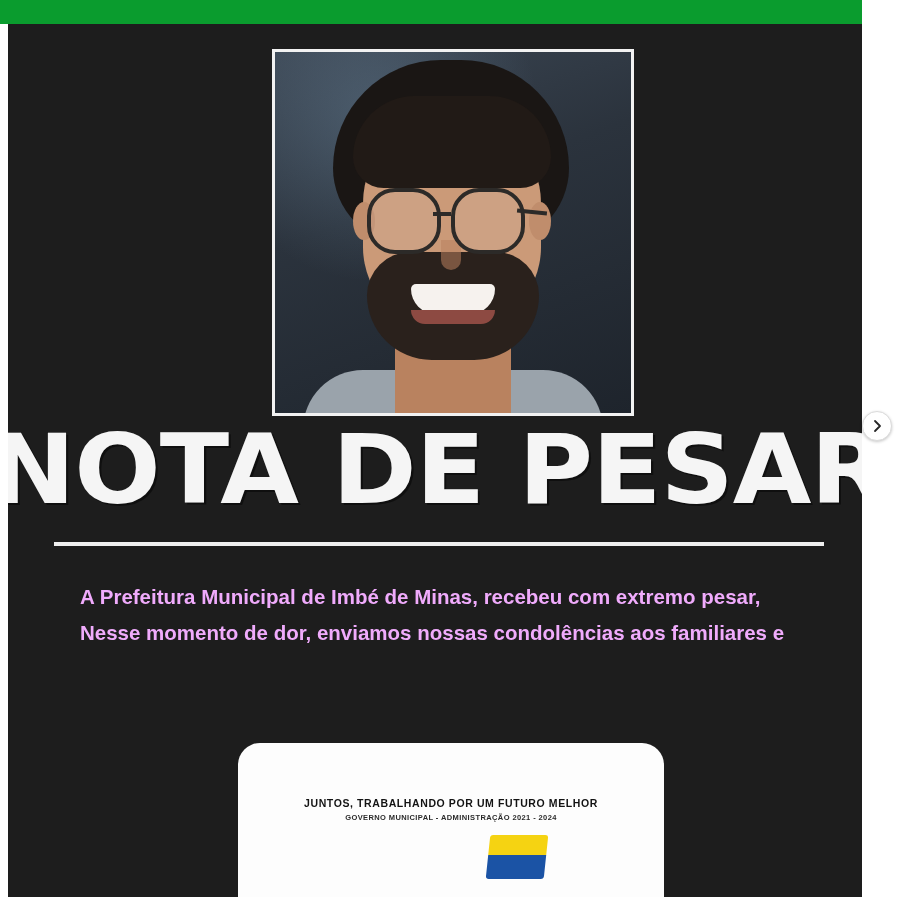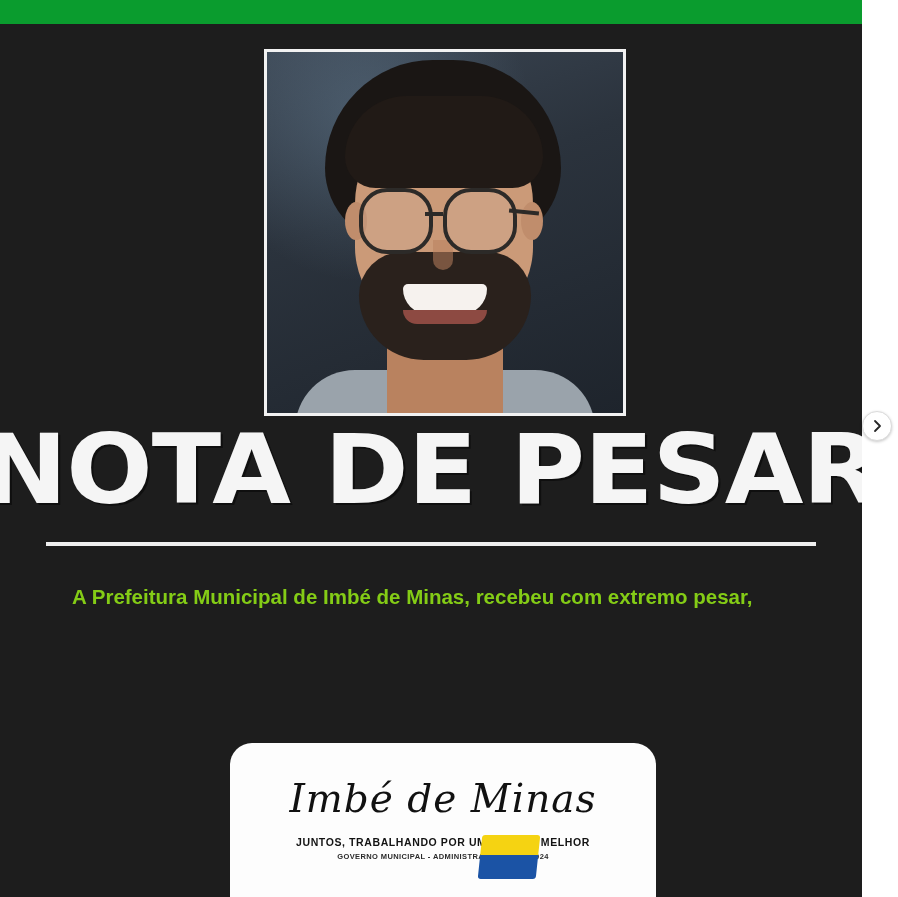--- a/index.html
+++ b/index.html
@@ -45,21 +45,21 @@
     left: 862px;
     height: 24px;
     width: 36px;
     background: #ffffff;
   }
 
   
   .post {
     position: absolute;
     top: 24px;
-    left: 0;
+    left: 8px;
     width: 862px;
     height: 873px;
     background: #1d1d1d;
     overflow: hidden;
   }
 
   
   .right-rail {
     position: absolute;
     top: 24px;
@@ -231,21 +231,21 @@
     height: 4px;
     background: #efefef;
   }
 
   
   .body-text {
     position: absolute;
     top: 555px;
     left: 72px;
     width: 760px;
-    color: #84cc16;
+    color: #f0abfc;
     font-size: 20.5px;
     line-height: 36px;
     font-weight: 600;
   }
   .body-text p { margin: 0; }
   .body-text .name {
     font-weight: 700;
     letter-spacing: .2px;
   }
 
@@ -332,25 +332,25 @@
         <div class="ph-temple"></div>
       </div>
     </div>
 
     <div class="headline">NOTA DE PESAR</div>
 
     <div class="divider"></div>
 
     <div class="body-text">
       <p>A Prefeitura Municipal de Imbé de Minas, recebeu com extremo pesar,</p>
+      <p>Nesse momento de dor, enviamos nossas condolências aos familiares e</p>
     </div>
 
     <div class="logo-card">
       <div class="logo-wrap">
-        <div class="logo-script">Imbé de Minas</div>
         <div class="logo-flag"></div>
         <div class="logo-sub">JUNTOS, TRABALHANDO POR UM FUTURO MELHOR</div>
         <div class="logo-sub2">GOVERNO MUNICIPAL - ADMINISTRAÇÃO 2021 - 2024</div>
       </div>
     </div>
 
   </div>
 
   <div class="right-rail"></div>
 

